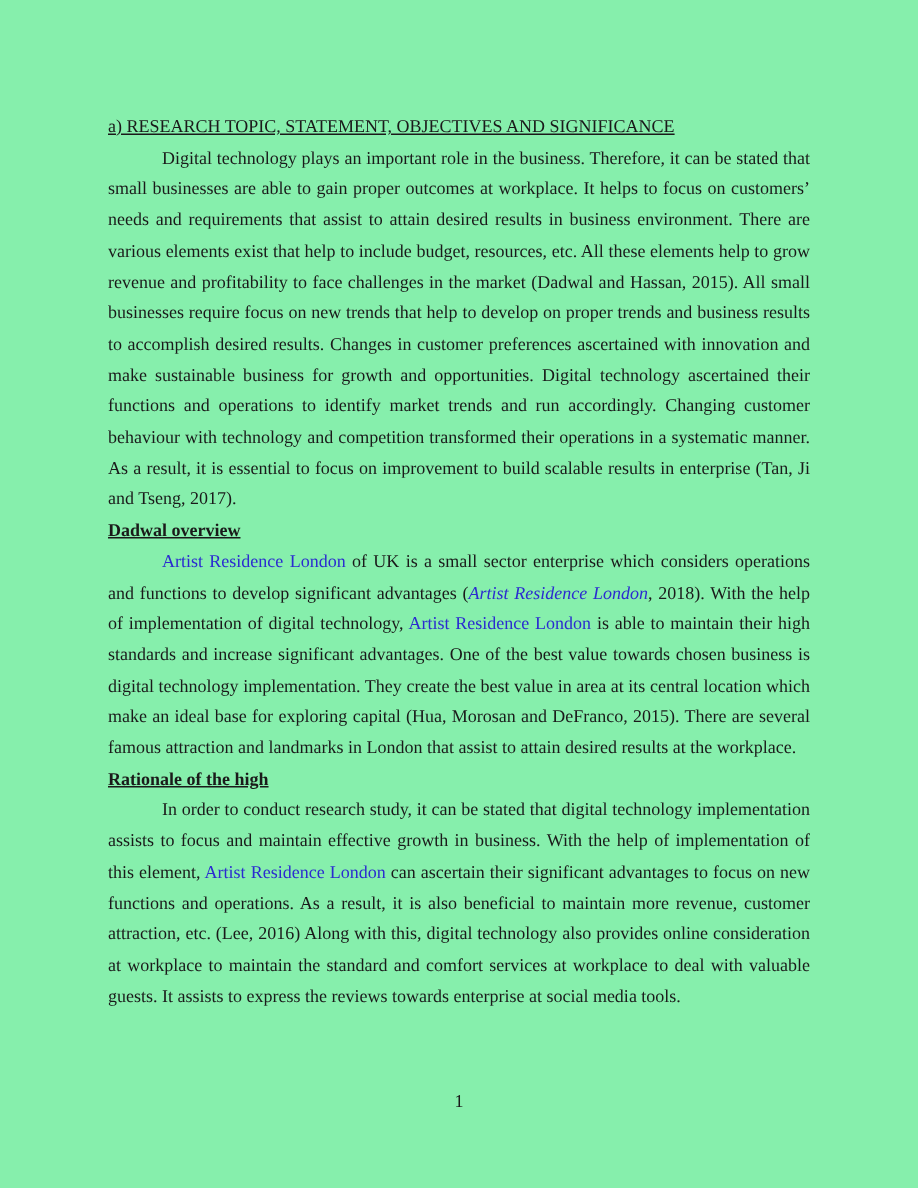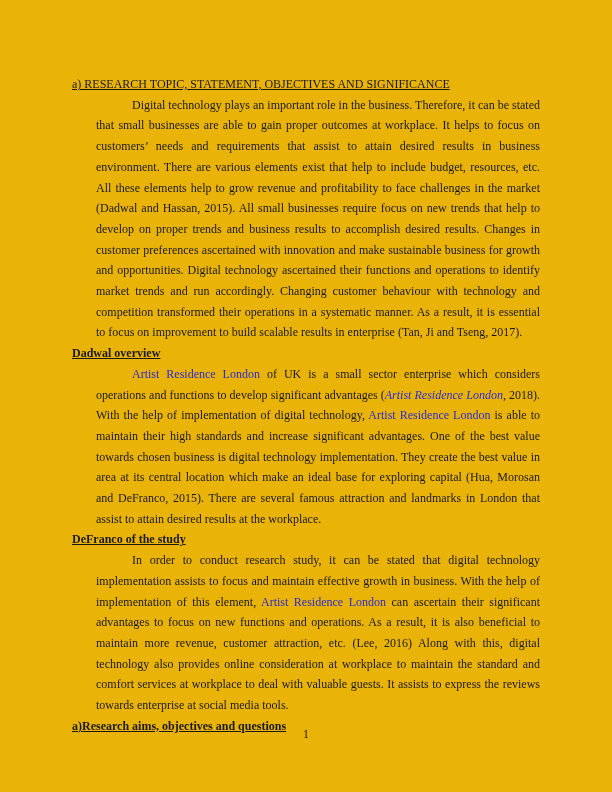--- a/index.html
+++ b/index.html
@@ -1,41 +1,40 @@
 <!DOCTYPE html>
 <html><head>
 <meta charset="utf-8">
 <style>
   html, body { margin: 0; padding: 0; background: #ffffff; }
   body { width: 612px; height: 792px; position: relative; overflow: hidden; }
   .page {
-    position: absolute; left: 0; top: 0; width: 612px; height: 792px; background: #eab308;
+    position: absolute; left: 0; top: 0; width: 612px; height: 792px; background: #86efac;
     font-family: "Liberation Serif", "DejaVu Serif", serif;
     font-size: 12px; color: #1a1a1a;
   }
   .content { position: absolute; left: 72px; top: 74px; width: 468px; }
   .line { line-height: 20.7px; height: 20.7px; white-space: nowrap; }
   p { margin: 0; line-height: 20.7px; text-align: justify; text-align-last: left; }
-  p.indent { text-indent: 36px; margin-left: 24px; }
+  p.indent { text-indent: 36px; }
   .title { text-decoration: underline; line-height: 20.7px; }
   .h-bold { font-weight: bold; text-decoration: underline; line-height: 20.7px; }
   .link { color: #2b2bd0; }
   .link-i { color: #2b2bd0; font-style: italic; }
   .pagenum { position: absolute; left: 0; width: 612px; top: 727px; text-align: center; font-size: 12px; }
 </style>
 </head>
 <body>
 
 <div class="page">
   <div class="content">
     <div class="title">a) RESEARCH TOPIC, STATEMENT, OBJECTIVES AND SIGNIFICANCE</div>
     <p class="indent">Digital technology plays an important role in the business. Therefore, it can be stated that small businesses are able to gain proper outcomes at workplace. It helps to focus on customers’ needs and requirements that assist to attain desired results in business environment. There are various elements exist that help to include budget, resources, etc. All these elements help to grow revenue and profitability to face challenges in the market (Dadwal and Hassan, 2015). All small businesses require focus on new trends that help to develop on proper trends and business results to accomplish desired results. Changes in customer preferences ascertained with innovation and make sustainable business for growth and opportunities. Digital technology ascertained their functions and operations to identify market trends and run accordingly. Changing customer behaviour with technology and competition transformed their operations in a systematic manner. As a result, it is essential to focus on improvement to build scalable results in enterprise (Tan, Ji and Tseng, 2017).</p>
 
     <div class="h-bold">Dadwal overview</div>
     <p class="indent"><span class="link">Artist Residence London</span><span> of UK is a small sector enterprise which considers operations and functions to develop significant advantages (</span><span class="link-i">Artist Residence London</span><span>, 2018). With the help of implementation of digital technology, </span><span class="link">Artist Residence London</span><span> is able to maintain their high standards and increase significant advantages. One of the best value towards chosen business is digital technology implementation. They create the best value in area at its central location which make an ideal base for exploring capital (Hua, Morosan and DeFranco, 2015). There are several famous attraction and landmarks in London that assist to attain desired results at the workplace.</span></p>
 
-    <div class="h-bold">DeFranco of the study</div>
+    <div class="h-bold">Rationale of the high</div>
     <p class="indent"><span>In order to conduct research study, it can be stated that digital technology implementation assists to focus and maintain effective growth in business. With the help of implementation of this element, </span><span class="link">Artist Residence London</span><span> can ascertain their significant advantages to focus on new functions and operations. As a result, it is also beneficial to maintain more revenue, customer attraction, etc. (Lee, 2016) Along with this, digital technology also provides online consideration at workplace to maintain the standard and comfort services at workplace to deal with valuable guests. It assists to express the reviews towards enterprise at social media tools.</span></p>
 
-    <div class="h-bold">a)Research aims, objectives and questions</div>
   </div>
   <div class="pagenum">1</div>
 </div>
 
 </body></html>

